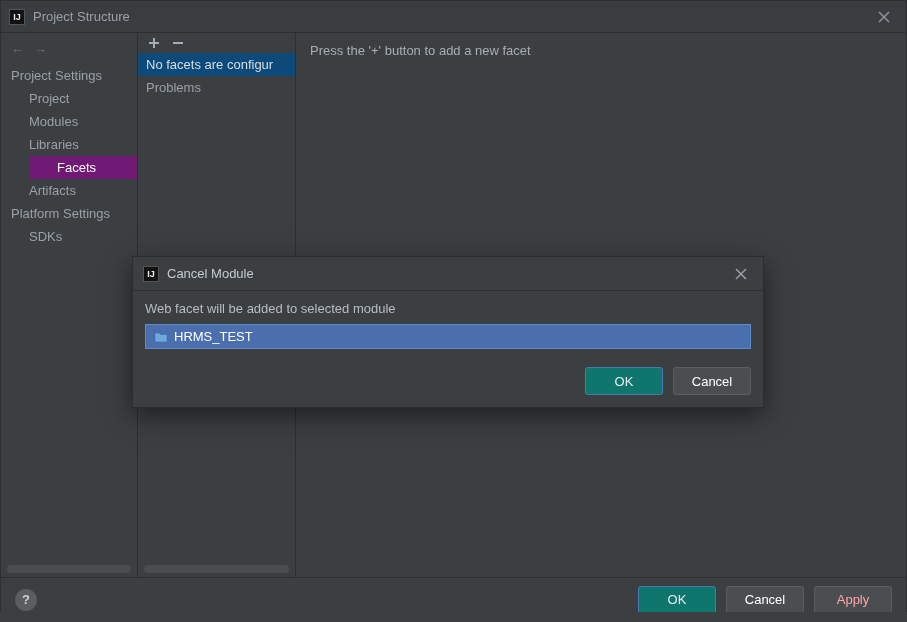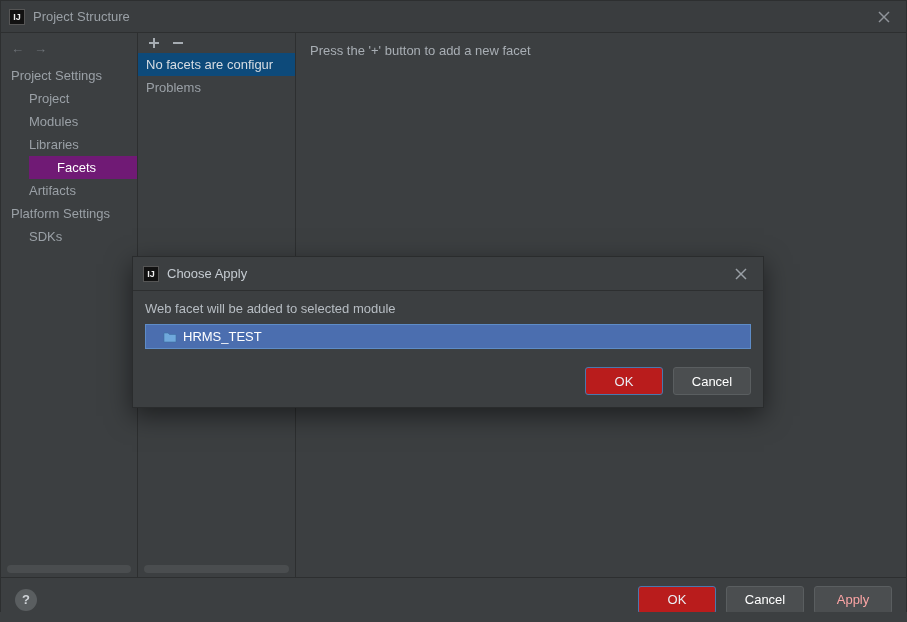--- a/index.html
+++ b/index.html
@@ -149,21 +149,21 @@
     min-width: 78px; height: 28px;
     padding: 0 16px;
     border: 1px solid #5a5e60;
     background: #4b4e50;
     color: #ffffff;
     border-radius: 3px;
     display: inline-flex; align-items: center; justify-content: center;
     cursor: pointer;
   }
   .btn.primary {
-    background: #b91c1c;
+    background: #0f766e;
     border-color: #4a78ad;
     color: #e9eef4;
   }
   .btn.disabled {
     color: #fca5a5;
     cursor: default;
   }
 
   
   .footer-cut { position:absolute; left:0; right:0; bottom:0; height:10px; background:#3c3f41; }
@@ -195,21 +195,21 @@
   .modal-title .close {
     width:24px; height:24px;
     display:inline-flex; align-items:center; justify-content:center;
     color:#aab0b6; cursor:pointer;
   }
   .modal-body { padding: 10px 12px 6px 12px; }
   .modal-msg { color:#b7bdc3; margin-bottom: 8px; }
   .module-box {
     border: 1px solid #5e8cc7;
     background: #4b6eaf;
-    padding: 4px 17px;
+    padding: 4px 8px;
     display: flex; align-items: center;
     color: #ffffff;
     gap: 6px;
   }
   .module-box svg { flex: 0 0 auto; }
   .modal-footer {
     display:flex; justify-content:flex-end; gap:10px;
     padding: 12px;
   }
 
@@ -286,21 +286,21 @@
     <span class="btn primary">OK</span>
     <span class="btn">Cancel</span>
     <span class="btn disabled">Apply</span>
   </div>
   <div class="footer-cut"></div>
 </div>
 
 <div class="modal">
   <div class="modal-title">
     <span class="appicon">IJ</span>
-    <span class="label">Choose Apply</span>
+    <span class="label">Cancel Module</span>
     <span class="close">
       <svg width="12" height="12" viewBox="0 0 12 12">
         <line x1="1" y1="1" x2="11" y2="11" stroke="#9aa0a6" stroke-width="1.5"></line>
         <line x1="11" y1="1" x2="1" y2="11" stroke="#9aa0a6" stroke-width="1.5"></line>
       </svg>
     </span>
   </div>
   <div class="modal-body">
     <div class="modal-msg">Web facet will be added to selected module</div>
     <div class="module-box">

